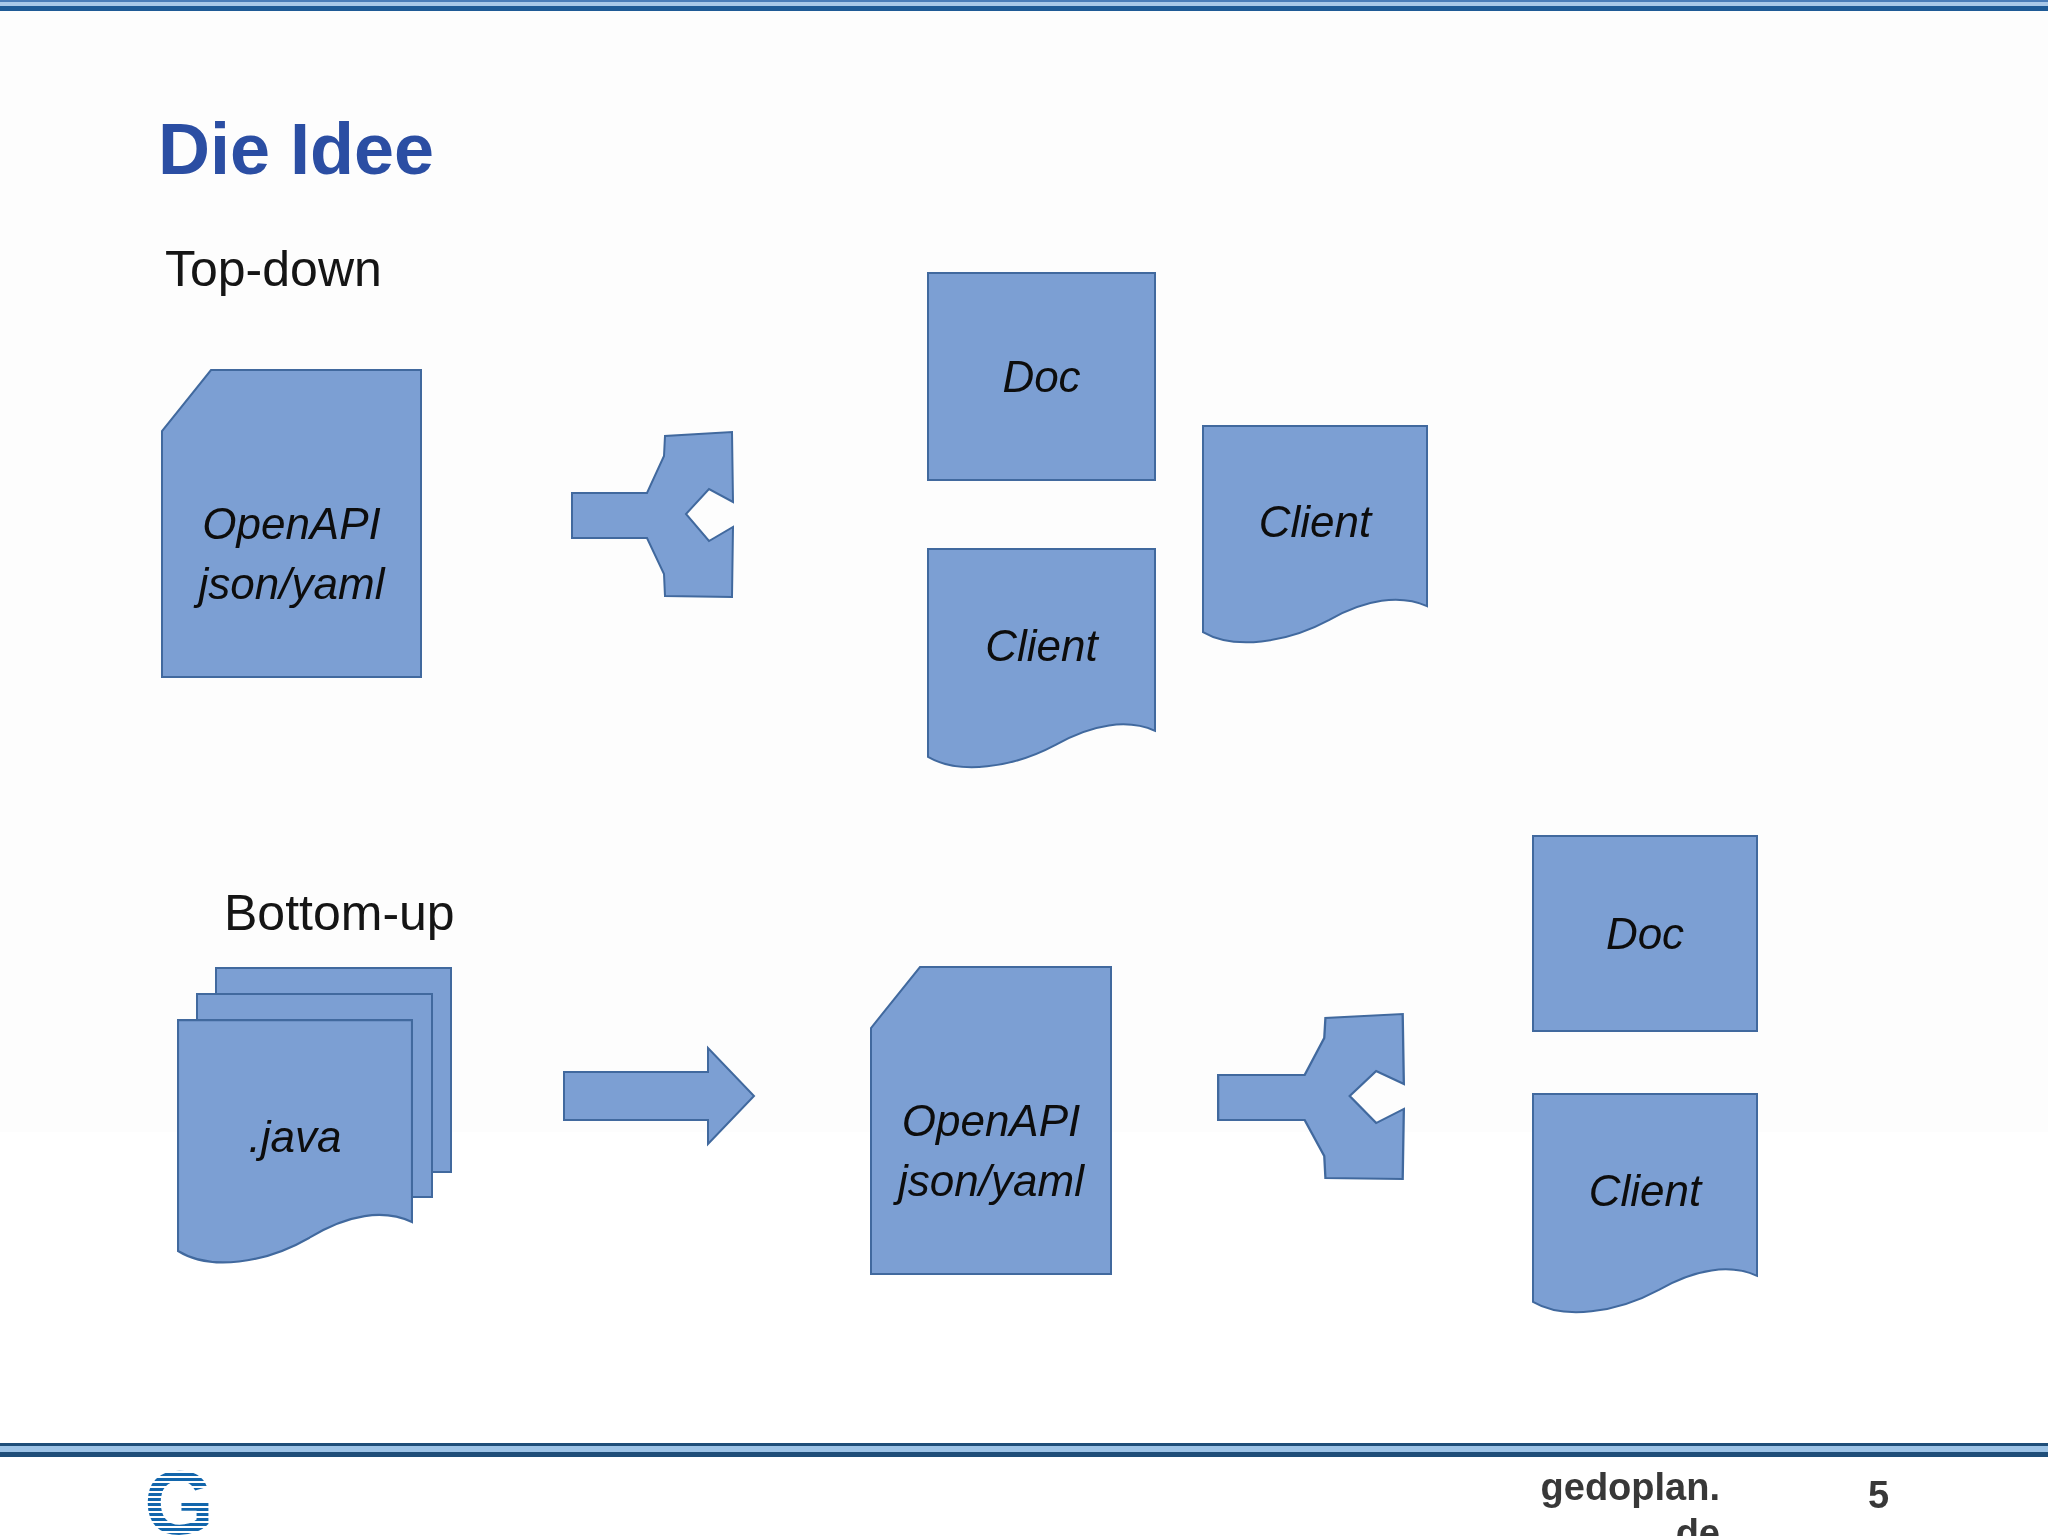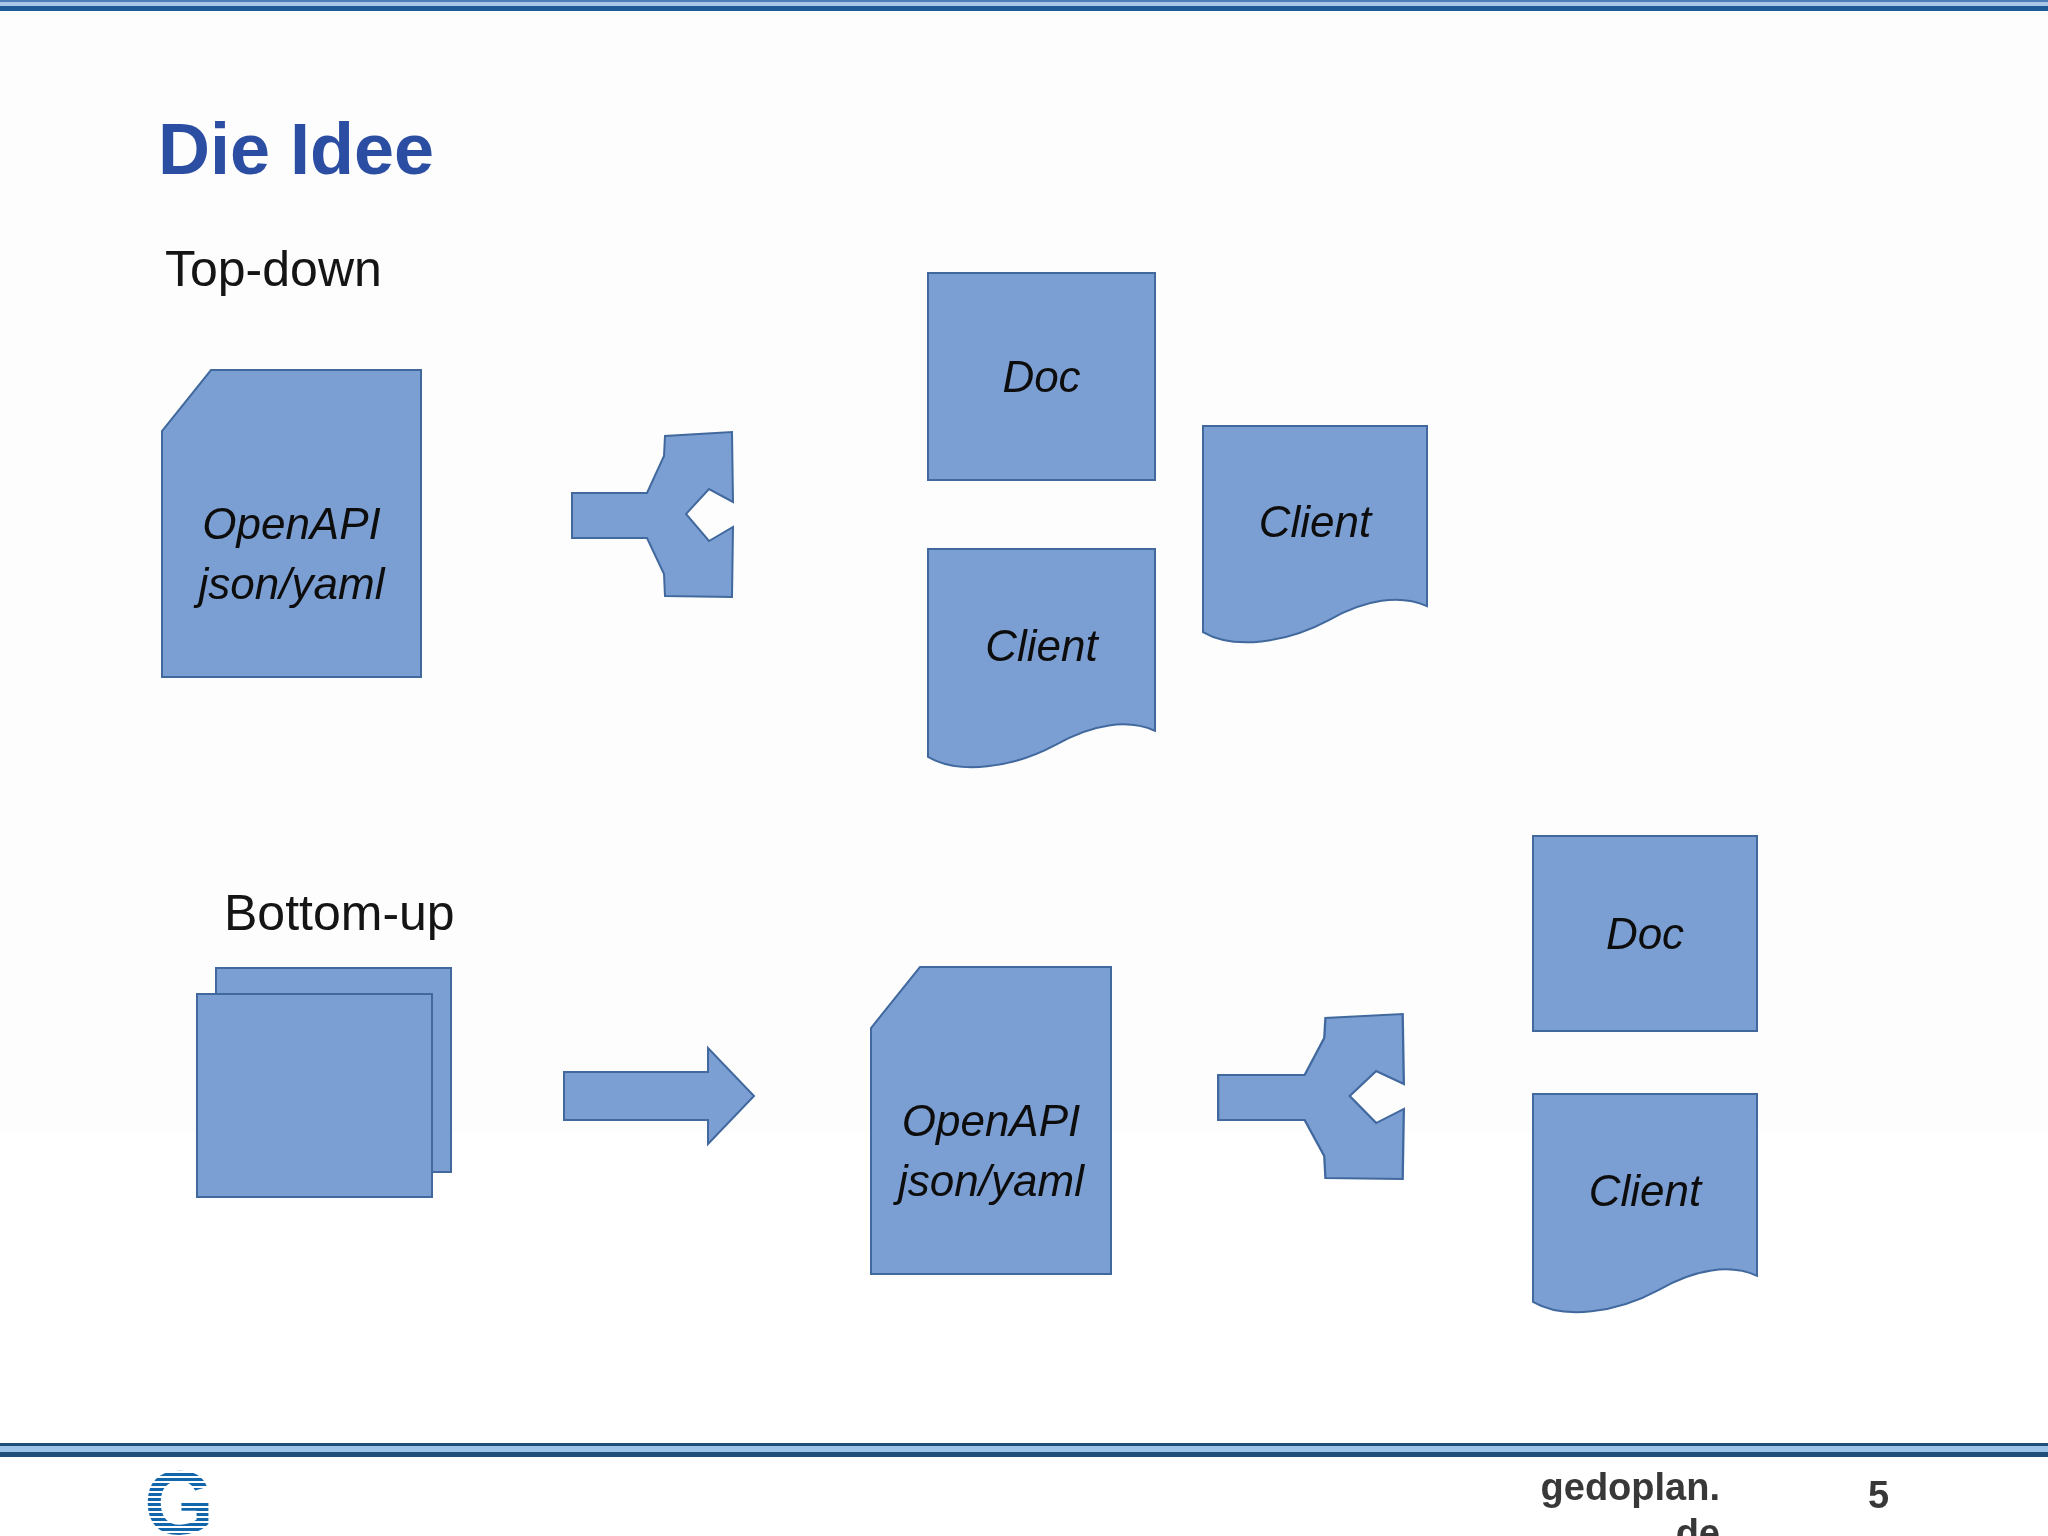--- a/index.html
+++ b/index.html
@@ -112,20 +112,28 @@
     </svg>
     <div class="lbl" style="padding-bottom:30px;">
       <span>Client</span>
     </div>
   </div>
 
   <div class="section-label label-bottomup">Bottom-up</div>
 
   <div class="stackrect" style="left:215px;top:967px;width:237px;height:206px;"></div>
   <div class="stackrect" style="left:196px;top:993px;width:237px;height:205px;"></div>
+  <div class="shape" style="left:177px;top:1019px;width:236px;height:251px;">
+    <svg viewBox="0 0 228 225" preserveAspectRatio="none">
+      <path class="fillshape" d="M1,1 H227 V182 C200,170 165,175 128,196 C85,219 32,226 1,208 Z"></path>
+    </svg>
+    <div class="lbl" style="padding-bottom:16px;">
+      <span>.java</span>
+    </div>
+  </div>
 
   <div class="shape" style="left:563px;top:1047px;width:192px;height:98px;">
     <svg viewBox="0 0 192 98" preserveAspectRatio="none">
       <polygon class="fillshape-thin" points="1,25 145,25 145,1 191,49 145,97 145,73 1,73"></polygon>
     </svg>
   </div>
 
   <div class="shape" style="left:870px;top:966px;width:242px;height:309px;">
     <svg viewBox="0 0 242 309" preserveAspectRatio="none">
       <polygon class="fillshape" points="50,1 241,1 241,308 1,308 1,62"></polygon>

